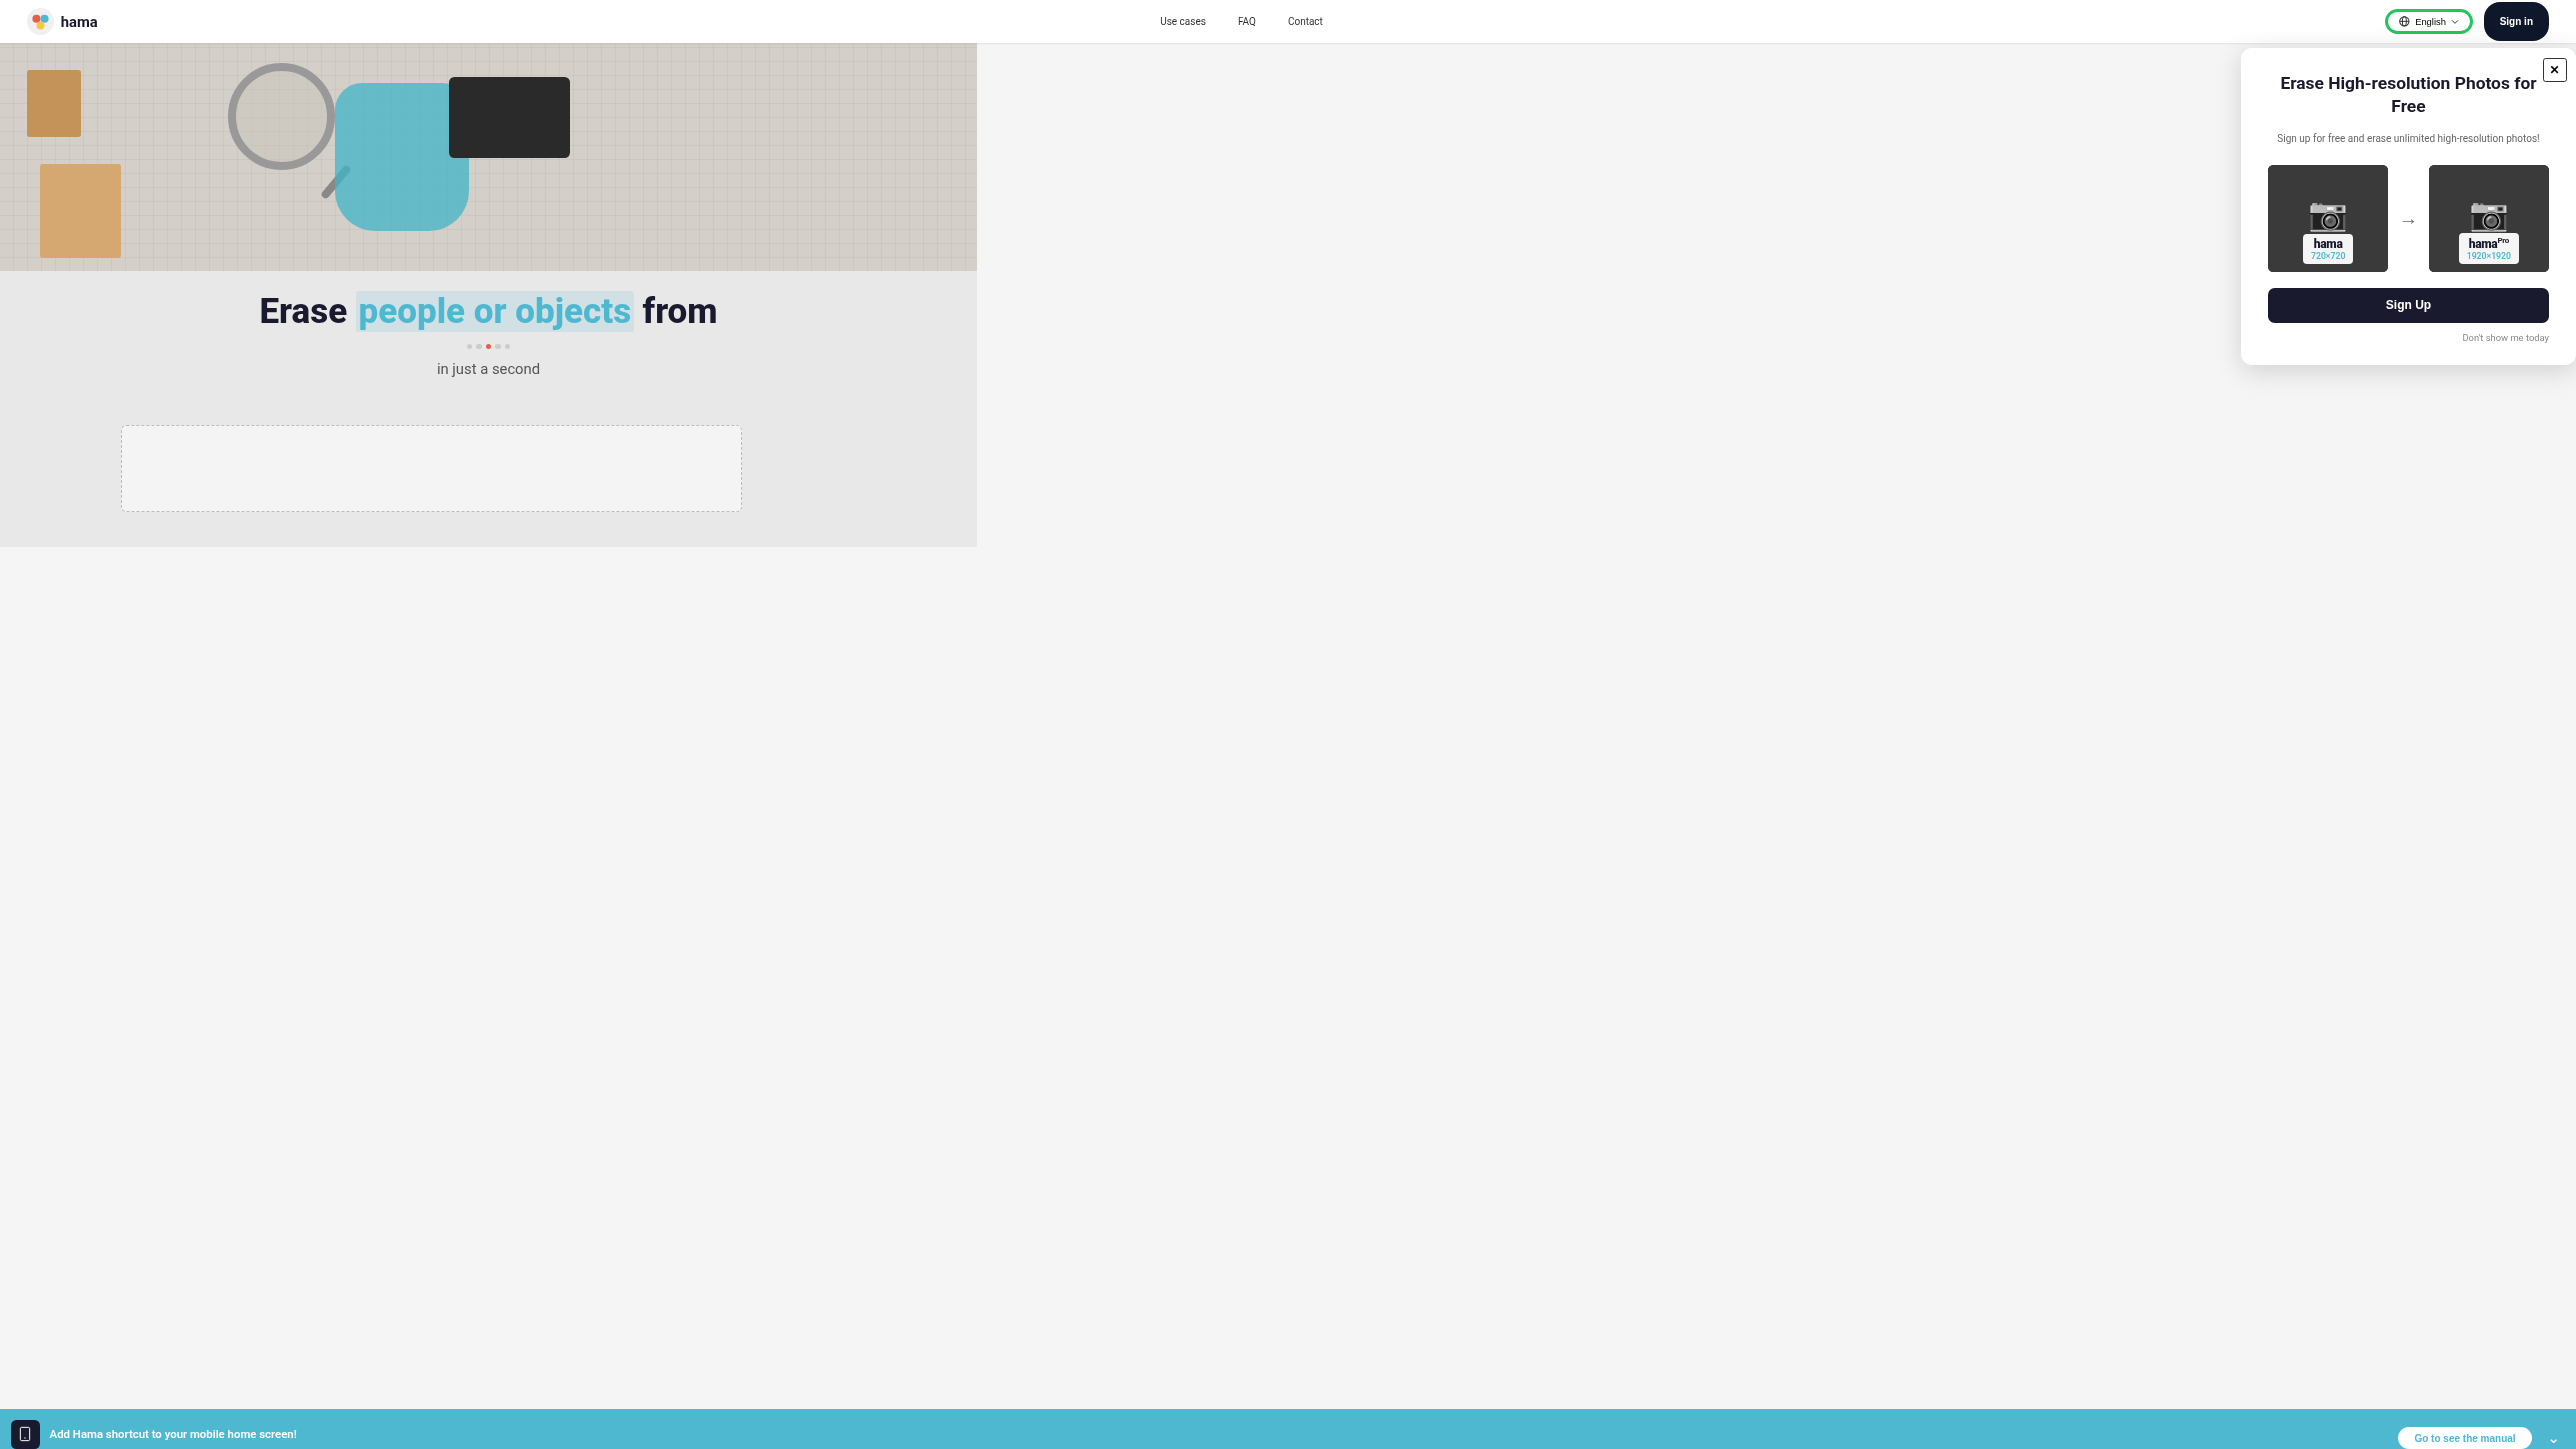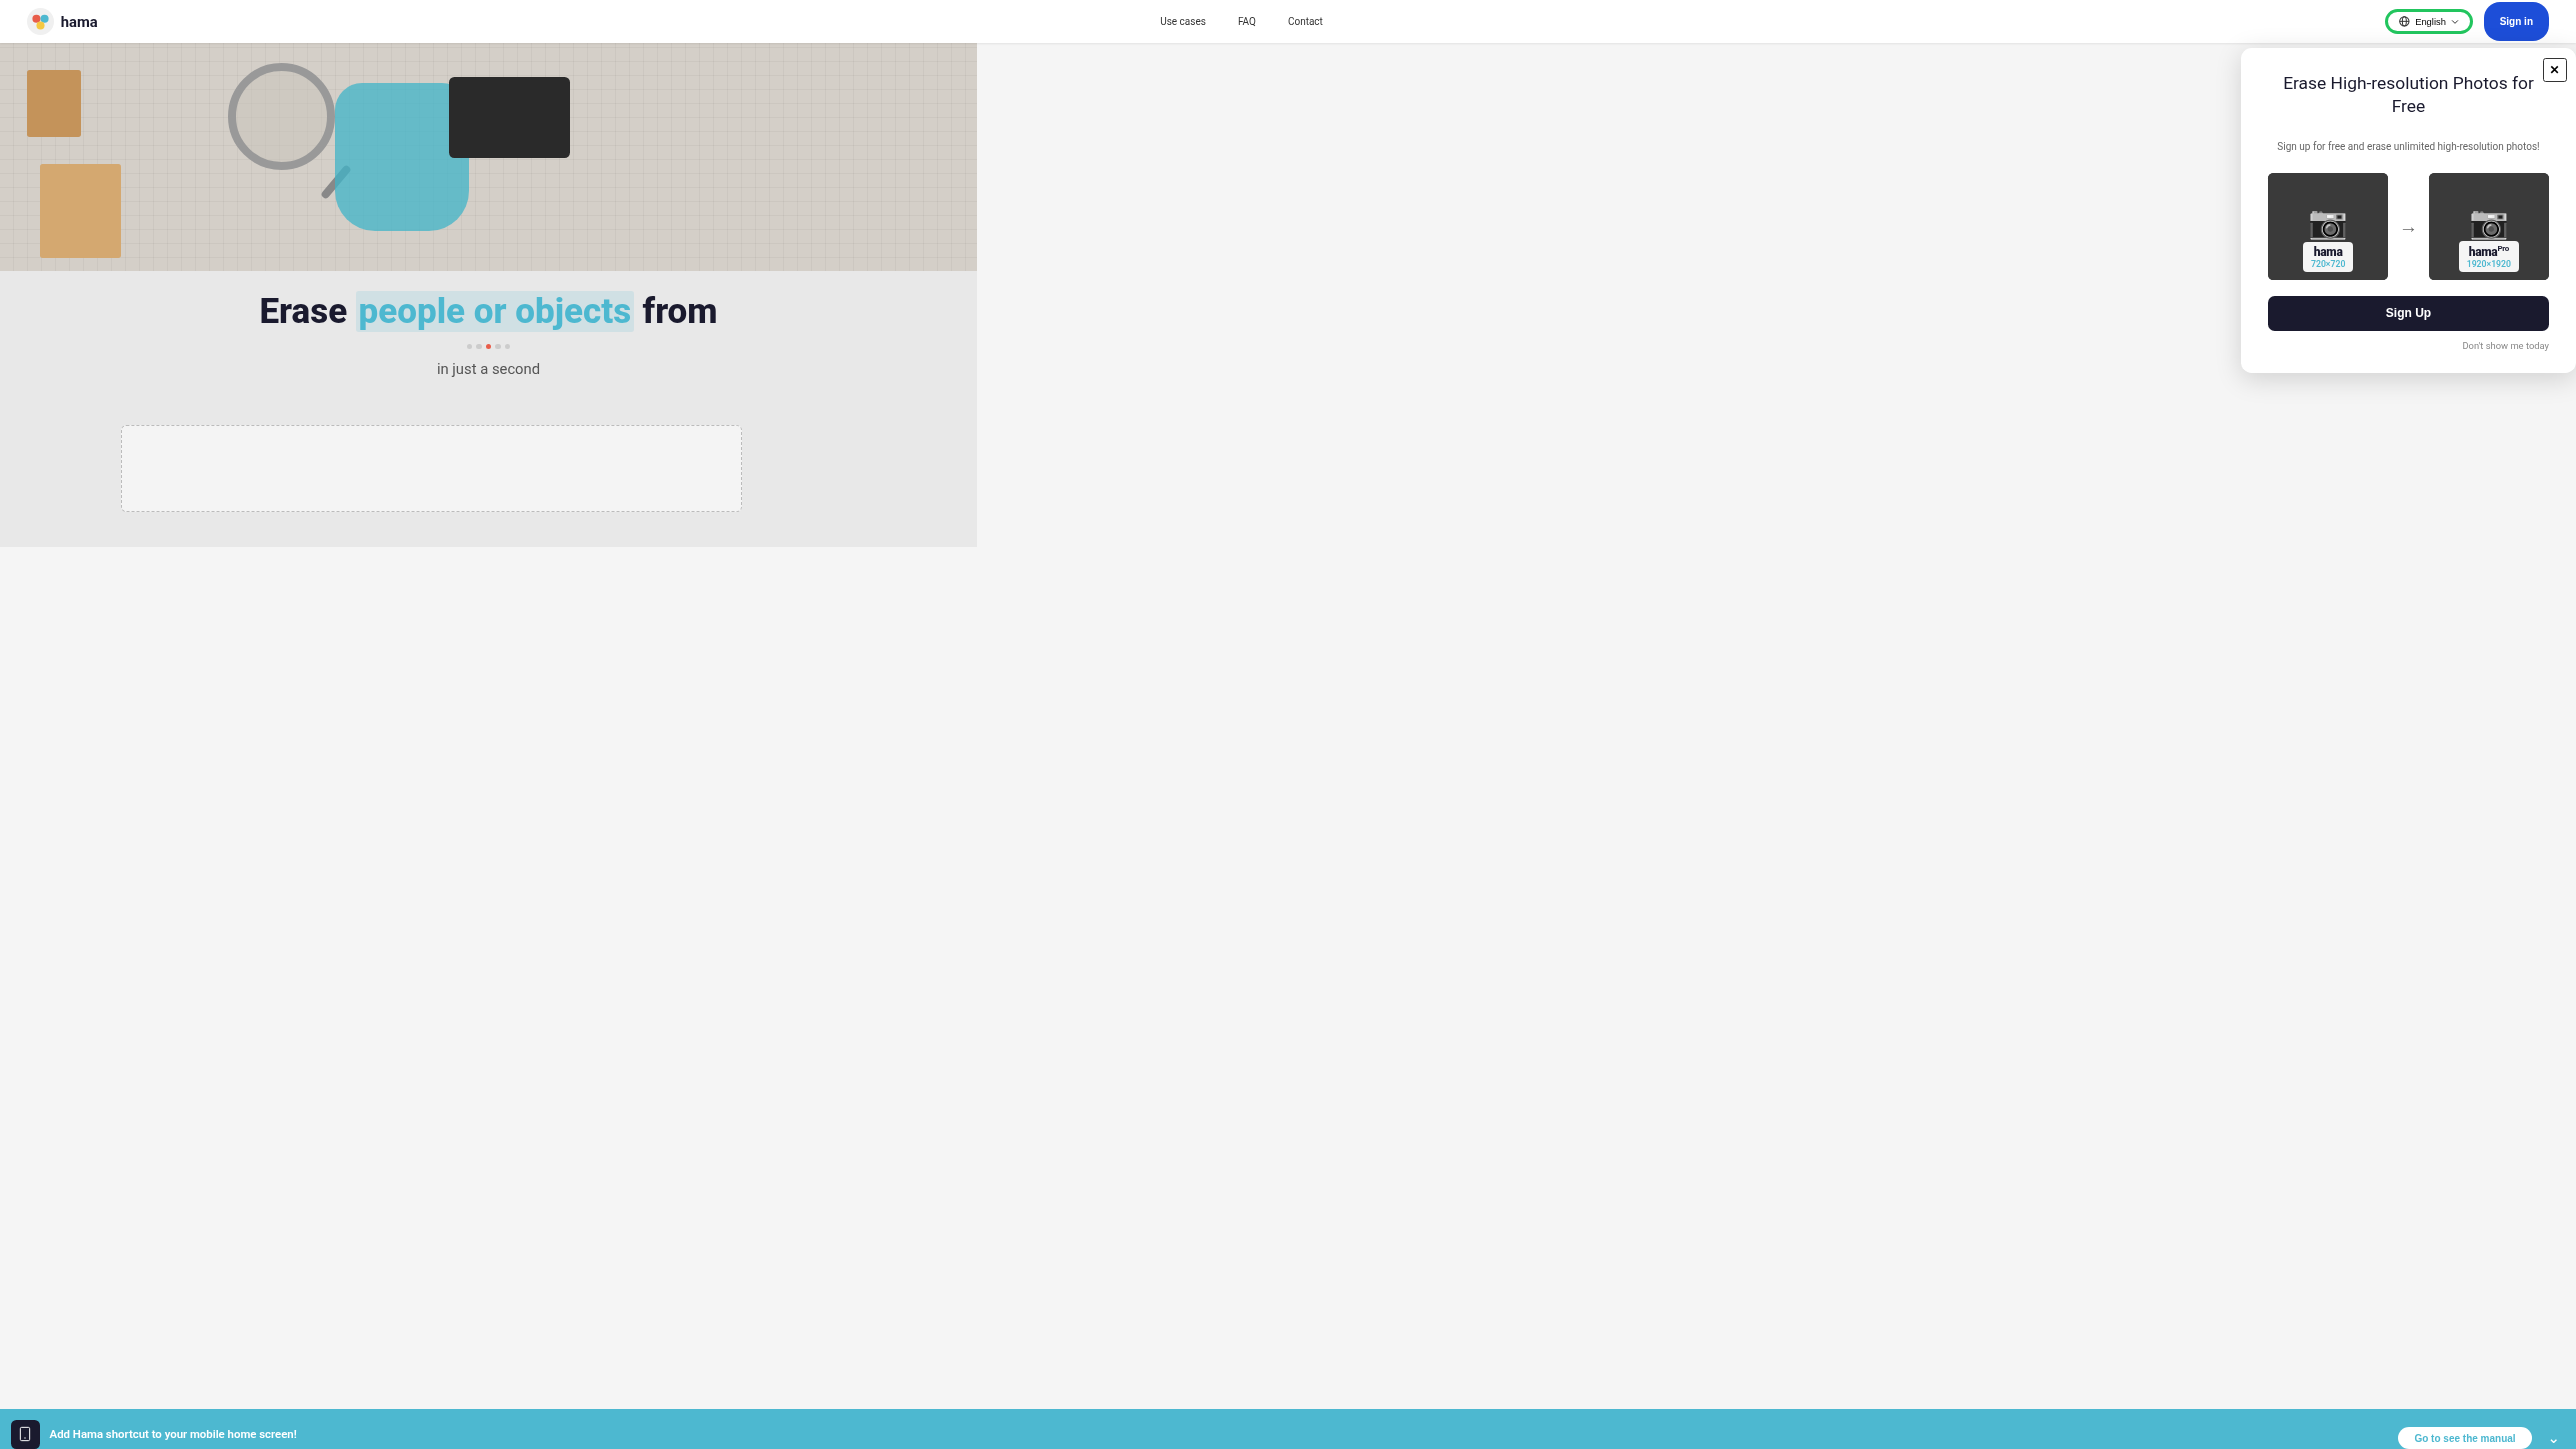--- a/index.html
+++ b/index.html
@@ -62,21 +62,21 @@
       align-items: center;
       gap: 5.4px;
       border: 3px solid #22c55e;
       border-radius: 16px;
       padding: 4px 10.7px;
       font-size: 9.4px;
       cursor: pointer;
       background: white;
     }
     .signin-btn {
-      background: #1d4ed8;
+      background: #0f172a;
       color: white;
       border: none;
       border-radius: 16px;
       padding: 14px 16px;
       font-size: 10px;
       font-weight: 600;
       cursor: pointer;
     }
 
     
@@ -304,25 +304,25 @@
       background: white;
       font-size: 12px;
       cursor: pointer;
       display: flex;
       align-items: center;
       justify-content: center;
       font-weight: 700;
     }
     .modal-title {
       font-size: 17.4px;
-      font-weight: 400;
+      font-weight: 700;
       color: #1a1a2e;
       text-align: center;
       line-height: 1.3;
-      margin-bottom: 21px;
+      margin-bottom: 13px;
     }
     .modal-subtitle {
       font-size: 10px;
       color: #666;
       text-align: center;
       margin-bottom: 19px;
       line-height: 1.5;
     }
     .modal-images {
       display: flex;

